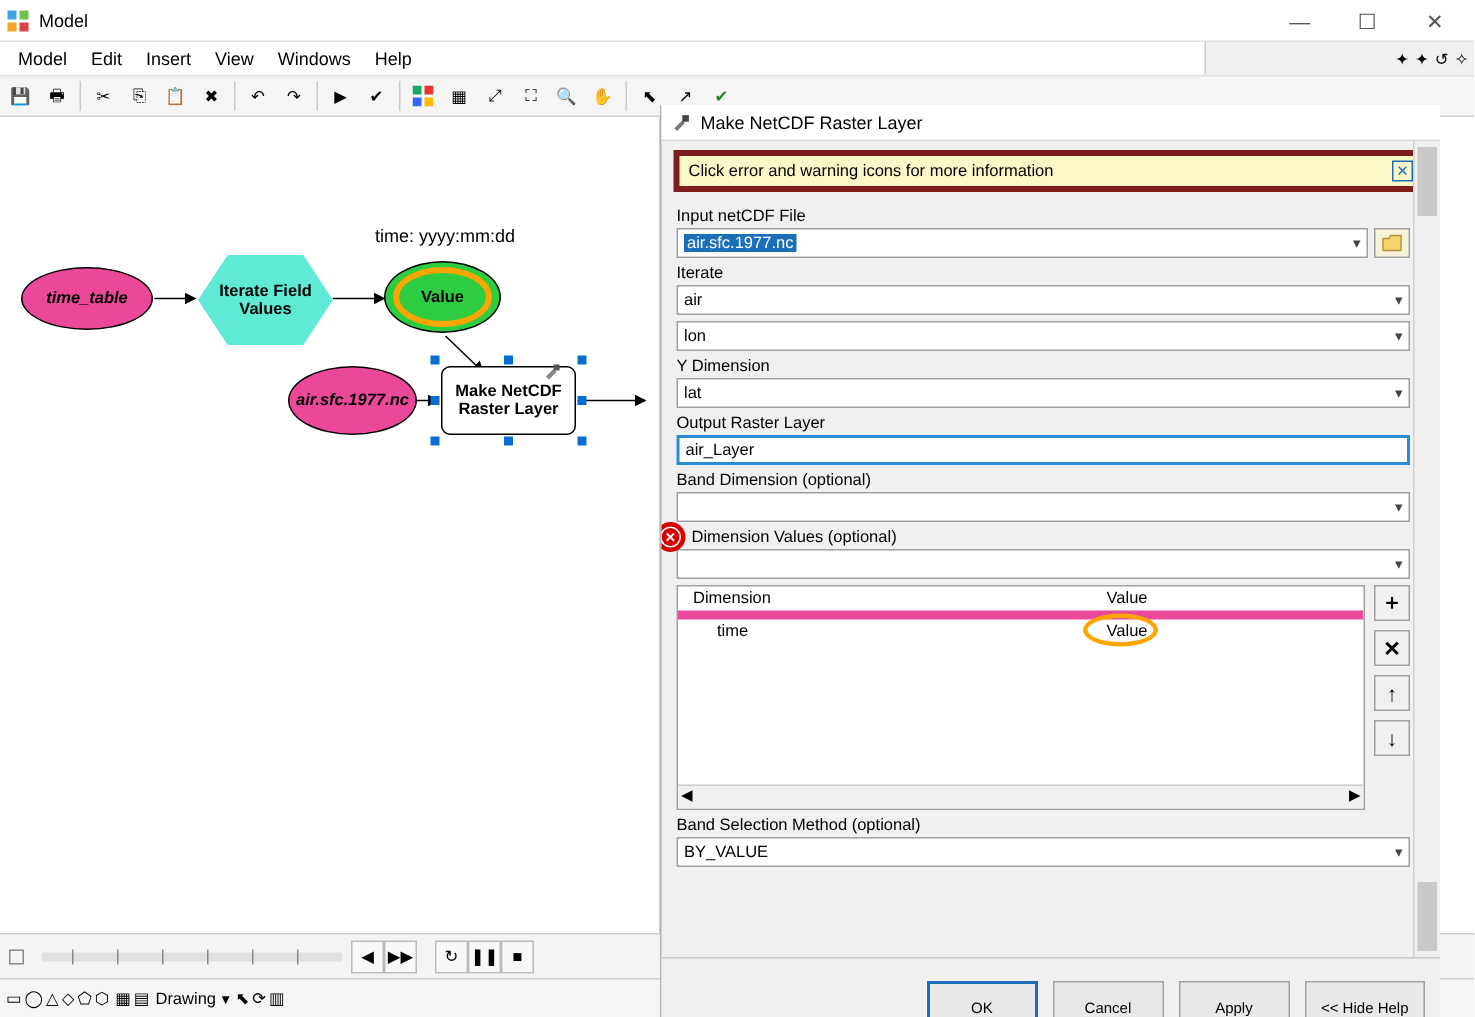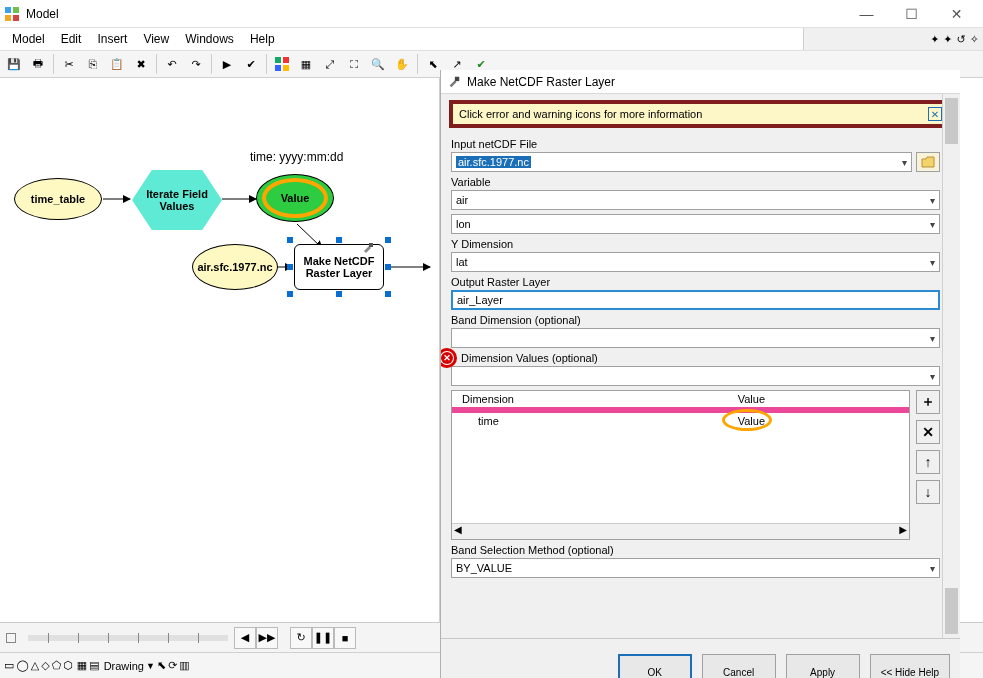--- a/index.html
+++ b/index.html
@@ -20,21 +20,21 @@
 .toolbar .tb-btn { width: 22px; height: 22px; display: flex; align-items: center; justify-content: center; margin: 0 1px; }
 .toolbar .sep { width: 1px; height: 20px; background: #ccc; margin: 0 3px; }
 
 
 .main { display: flex; height: calc(678px - 28px - 22px - 28px - 30px - 26px); position: relative; }
 .canvas { flex: 0 0 440px; background: #fff; position: relative; overflow: auto; border-right: 1px solid #d0d0d0; }
 
 
 .node { position: absolute; display: flex; align-items: center; justify-content: center; font-size: 11px; font-weight: bold; text-align: center; }
 .ellipse { border-radius: 50%; border: 1px solid #000; }
-.blue-ell { background: #fef9c3; color: #000; }
+.blue-ell { background: #ec4899; color: #000; font-style: italic; }
 .green-ell { background: #2ecc40; }
 .hex { width: 90px; height: 60px; background: #5eead4; position: relative; clip-path: polygon(22% 0%, 78% 0%, 100% 50%, 78% 100%, 22% 100%, 0% 50%); }
 .rect { background: #fff; border: 1px solid #000; border-radius: 6px; padding: 4px; }
 
 .selection-handles { position: absolute; border: none; }
 .selection-handles .h { position: absolute; width: 6px; height: 6px; background: #0a6dd1; }
 
 .orange-ring { position: absolute; border: 4px solid #ffa500; border-radius: 50%; }
 svg.connector { position: absolute; top: 0; left: 0; pointer-events: none; }
 
@@ -275,21 +275,21 @@
         </div>
         <div class="browse-btn">
           <svg width="14" height="12">
               <path d="M1 3 L5 3 L6 1 L13 1 L13 11 L1 11 Z" fill="#f4d36b" stroke="#b8923a"></path>
             </svg>
         </div>
       </div>
     </div>
 
     <div class="field">
-      <div class="field-label">Variable</div>
+      <div class="field-label">Iterate</div>
       <div class="combo">
         <span>air</span>
         <span class="caret">▾</span>
       </div>
     </div>
 
     <div class="field">
       <div class="combo">
         <span>lon</span>
         <span class="caret">▾</span>

